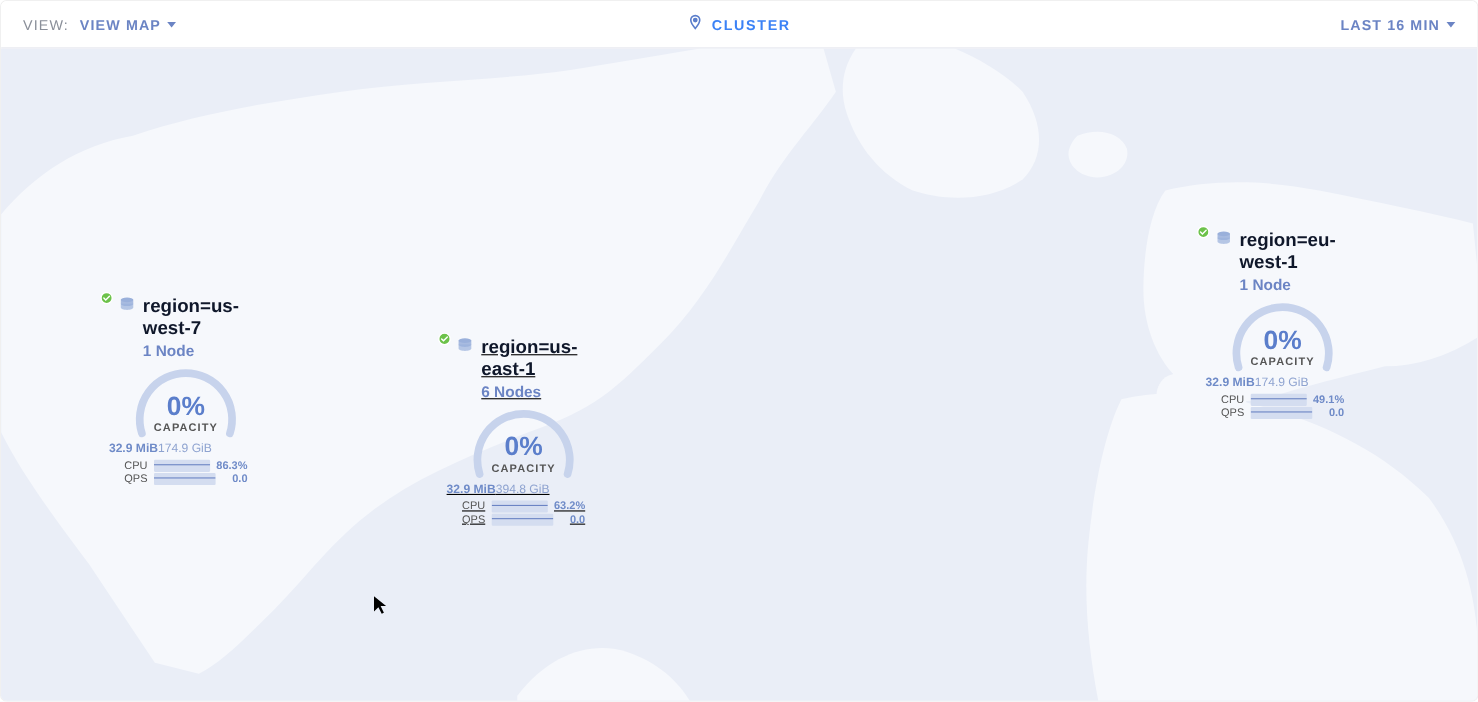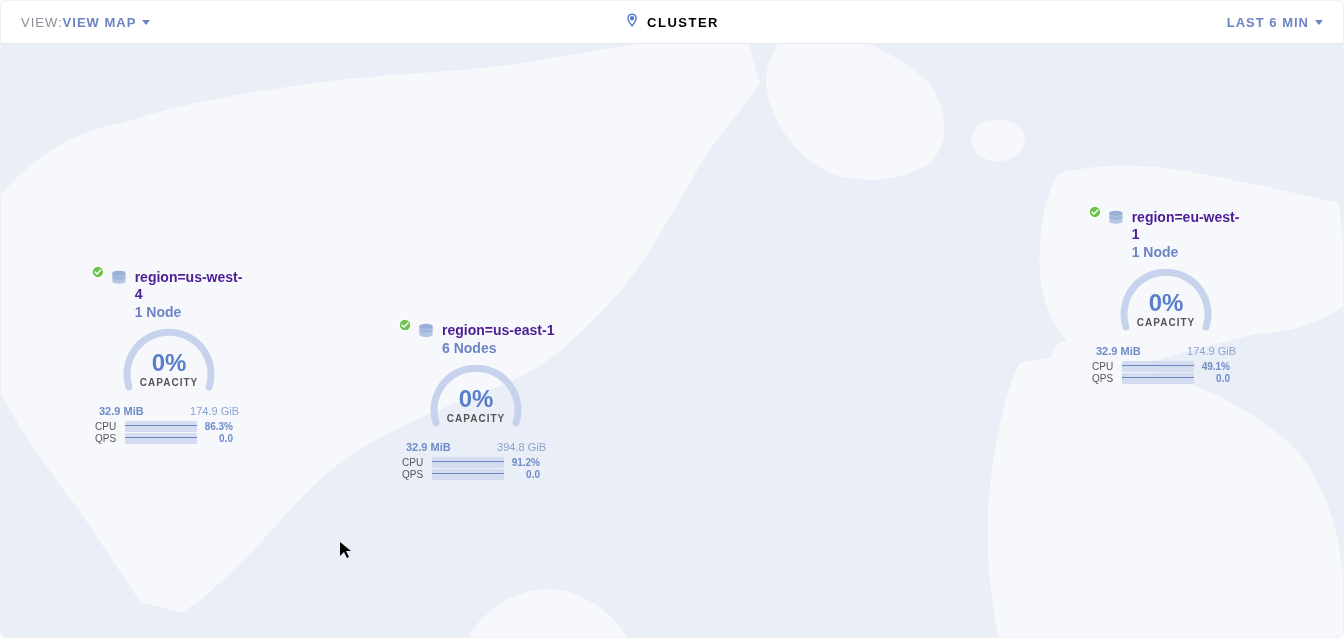--- a/index.html
+++ b/index.html
@@ -1,54 +1,54 @@
 <!DOCTYPE html>
 <html><head>
 <meta charset="utf-8">
 <style>
   * { box-sizing: border-box; margin: 0; padding: 0; }
   html, body { width: 1344px; height: 638px; font-family: -apple-system, BlinkMacSystemFont, "Segoe UI", Helvetica, Arial, sans-serif; overflow: hidden; }
   .page { position: relative; width: 1344px; height: 638px; background: #fff; border-radius: 6px; overflow: hidden; border: 1px solid #f0f0f0; }
 
   
   .topbar { position: absolute; top: 0; left: 0; right: 0; height: 43px; display: flex; align-items: center; border-bottom: 1px solid #e7e9ef; padding: 0 20px; background: #fff; z-index: 20; }
-  .topbar-left { display: flex; align-items: center; }
+  .topbar-left { display: flex; align-items: center; gap: 10px; }
   .view-label { font-size: 13px; letter-spacing: 1px; color: #8a8f99; font-weight: 500; }
   .view-value { font-size: 13px; letter-spacing: 1px; color: #6b84c4; font-weight: 600; display: flex; align-items: center; gap: 6px; cursor: pointer; }
   .chev { width: 0; height: 0; border-left: 4px solid transparent; border-right: 4px solid transparent; border-top: 5px solid #6b84c4; }
   .topbar-center { position: absolute; left: 50%; transform: translateX(-50%); display: flex; align-items: center; gap: 8px; }
   .pin { color: #5b7ecb; }
-  .cluster-title { font-size: 13px; letter-spacing: 1.5px; color: #000000; font-weight: 600; }
+  .cluster-title { font-size: 13px; letter-spacing: 1.5px; color: #3b82f6; font-weight: 600; }
   .topbar-right { margin-left: auto; display: flex; align-items: center; }
   .time-value { font-size: 13px; letter-spacing: 1px; color: #6b84c4; font-weight: 600; display: flex; align-items: center; gap: 6px; cursor: pointer; }
 
   
   .map { position: absolute; top: 43px; left: 0; right: 0; bottom: 0; background: #eaeef7; }
   .map svg { width: 100%; height: 100%; display: block; }
   .land { fill: #f6f8fc; }
 
   
   .node-card { position: absolute; z-index: 10; width: 160px; }
   .node-head { display: flex; align-items: flex-start; gap: 6px; }
   .status-badge { position: relative; top: -4px; left: 2px; }
   .db-icon { color: #9ab0db; }
   .head-text { display: flex; flex-direction: column; }
-  .region { font-size: 14px; font-weight: 700; color: #4c1d95; line-height: 1.2; }
+  .region { font-size: 17px; font-weight: 700; color: #0f172a; line-height: 1.2; }
   .nodes { font-size: 14px; font-weight: 600; color: #6b84c4; line-height: 1.3; }
 
   .gauge-wrap { position: relative; width: 100px; height: 68px; margin: 0 auto; margin-top: 4px; }
   .gauge-wrap svg { position: absolute; top: 0; left: 0; }
   .gauge-center { position: absolute; left: 0; right: 0; top: 26px; text-align: center; }
   .pct { font-size: 24px; font-weight: 700; color: #5b7ecb; line-height: 1; }
   .cap-label { font-size: 10px; letter-spacing: 1px; color: #555; font-weight: 600; margin-top: 2px; }
 
-  .cap-row { display: flex; justify-content: space-between; font-size: 11px; color: #8ea3d0; margin: 12px 10px 4px; }
+  .cap-row { display: flex; justify-content: flex-start; font-size: 11px; color: #8ea3d0; margin: 2px 10px 4px; }
   .cap-row .used { color: #6f8bc8; font-weight: 600; }
 
-  .metric-row { display: flex; align-items: flex-end; gap: 6px; margin: 1px 6px; }
+  .metric-row { display: flex; align-items: flex-end; gap: 6px; margin: 1px 24px; }
   .metric-label { font-size: 10px; color: #555; width: 24px; }
   .spark { width: 72px; height: 11px; background: #d4ddf0; position: relative; border-radius: 1px; overflow: hidden; }
   .spark .line { position: absolute; left: 0; right: 0; top: 4px; height: 1px; background: #6b84c4; }
   .metric-value { font-size: 10px; color: #6f8bc8; font-weight: 600; width: 30px; text-align: right; }
 
   .cursor { position: absolute; z-index: 50; color: #000; }
 </style>
 </head>
 <body>
 
@@ -66,21 +66,21 @@
       <span class="pin">
         <svg width="14" height="16" viewBox="0 0 24 24" fill="none" stroke="#5b7ecb" stroke-width="2.5">
             <path d="M12 2C8 2 5 5 5 9c0 5 7 13 7 13s7-8 7-13c0-4-3-7-7-7z"></path>
             <circle cx="12" cy="9" r="2.5" fill="#5b7ecb"></circle>
           </svg>
       </span>
       <span class="cluster-title">CLUSTER</span>
     </div>
     <div class="topbar-right">
       <span class="time-value">
-        <span>LAST 6 MIN</span>
+        <span>LAST 16 MIN</span>
         <span class="chev"></span>
       </span>
     </div>
   </div>
 
   <div class="map">
     <svg viewBox="0 0 1344 595" preserveAspectRatio="xMidYMid slice">
       <rect width="1344" height="595" fill="#eaeef7"></rect>
 
       <path class="land" d="M -20 180 C 10 130 60 90 120 80 C 180 60 240 50 310 40 C 380 30 450 30 520 20 C 580 10 640 0 700 -10 L 740 -30 L 760 40 C 740 70 710 100 690 140 C 660 190 640 230 600 270 C 560 310 540 330 480 350 C 430 370 380 390 340 420 C 300 450 280 480 250 510 C 220 540 200 560 180 570 L 140 560 C 120 530 100 500 80 470 C 50 430 20 390 0 350 C -20 310 -30 260 -20 180 Z"></path>
@@ -110,21 +110,21 @@
     </svg>
             </span>
       <span class="db-icon">
     <svg width="20" height="20" viewBox="0 0 24 24" fill="#9ab0db">
       <ellipse cx="12" cy="5" rx="8" ry="3"></ellipse>
       <path d="M4 5 v5 c0 1.7 3.6 3 8 3 s8-1.3 8-3 V5" fill="#9ab0db" opacity="0.85"></path>
       <path d="M4 10 v5 c0 1.7 3.6 3 8 3 s8-1.3 8-3 V10" fill="#9ab0db" opacity="0.7"></path>
     </svg>
             </span>
       <span class="head-text">
-        <span class="region">region=us-west-4</span>
+        <span class="region">region=us-west-7</span>
         <span class="nodes">1 Node</span>
       </span>
     </div>
     <div class="gauge-wrap">
 
     <svg width="100" height="68" viewBox="0 0 100 68">
       <path d="M 10 62 A 42 42 0 1 1 90 62" fill="none" stroke="#c7d3ec" stroke-width="7" stroke-linecap="round"></path>
     </svg>
       <div class="gauge-center">
         <div class="pct">0%</div>
@@ -144,21 +144,21 @@
         <span class="metric-value">86.3%</span>
       </div>
       <div class="metric-row">
         <span class="metric-label">QPS</span>
         <span class="spark">
               <span class="line"></span>
             </span>
         <span class="metric-value">0.0</span>
       </div>
   </div>
-        <div class="node-card" style="left: 395px; top: 278px;">
+        <div class="node-card" style="left: 395px; top: 262px; text-decoration: underline;">
     <div class="node-head">
       <span class="status-badge">
     <svg width="14" height="14" viewBox="0 0 14 14">
       <circle cx="7" cy="7" r="6" fill="#6cc24a" stroke="#fff" stroke-width="1.5"></circle>
       <path d="M4 7 L6 9 L10 5" stroke="#fff" stroke-width="1.5" fill="none" stroke-linecap="round"></path>
     </svg>
             </span>
       <span class="db-icon">
     <svg width="20" height="20" viewBox="0 0 24 24" fill="#9ab0db">
       <ellipse cx="12" cy="5" rx="8" ry="3"></ellipse>
@@ -184,21 +184,21 @@
     <div class="cap-row">
       <span class="used">32.9 MiB</span>
       <span class="total">394.8 GiB</span>
     </div>
 
       <div class="metric-row">
         <span class="metric-label">CPU</span>
         <span class="spark">
               <span class="line"></span>
             </span>
-        <span class="metric-value">91.2%</span>
+        <span class="metric-value">63.2%</span>
       </div>
       <div class="metric-row">
         <span class="metric-label">QPS</span>
         <span class="spark">
               <span class="line"></span>
             </span>
         <span class="metric-value">0.0</span>
       </div>
   </div>
         <div class="node-card" style="left: 1085px; top: 165px;">

